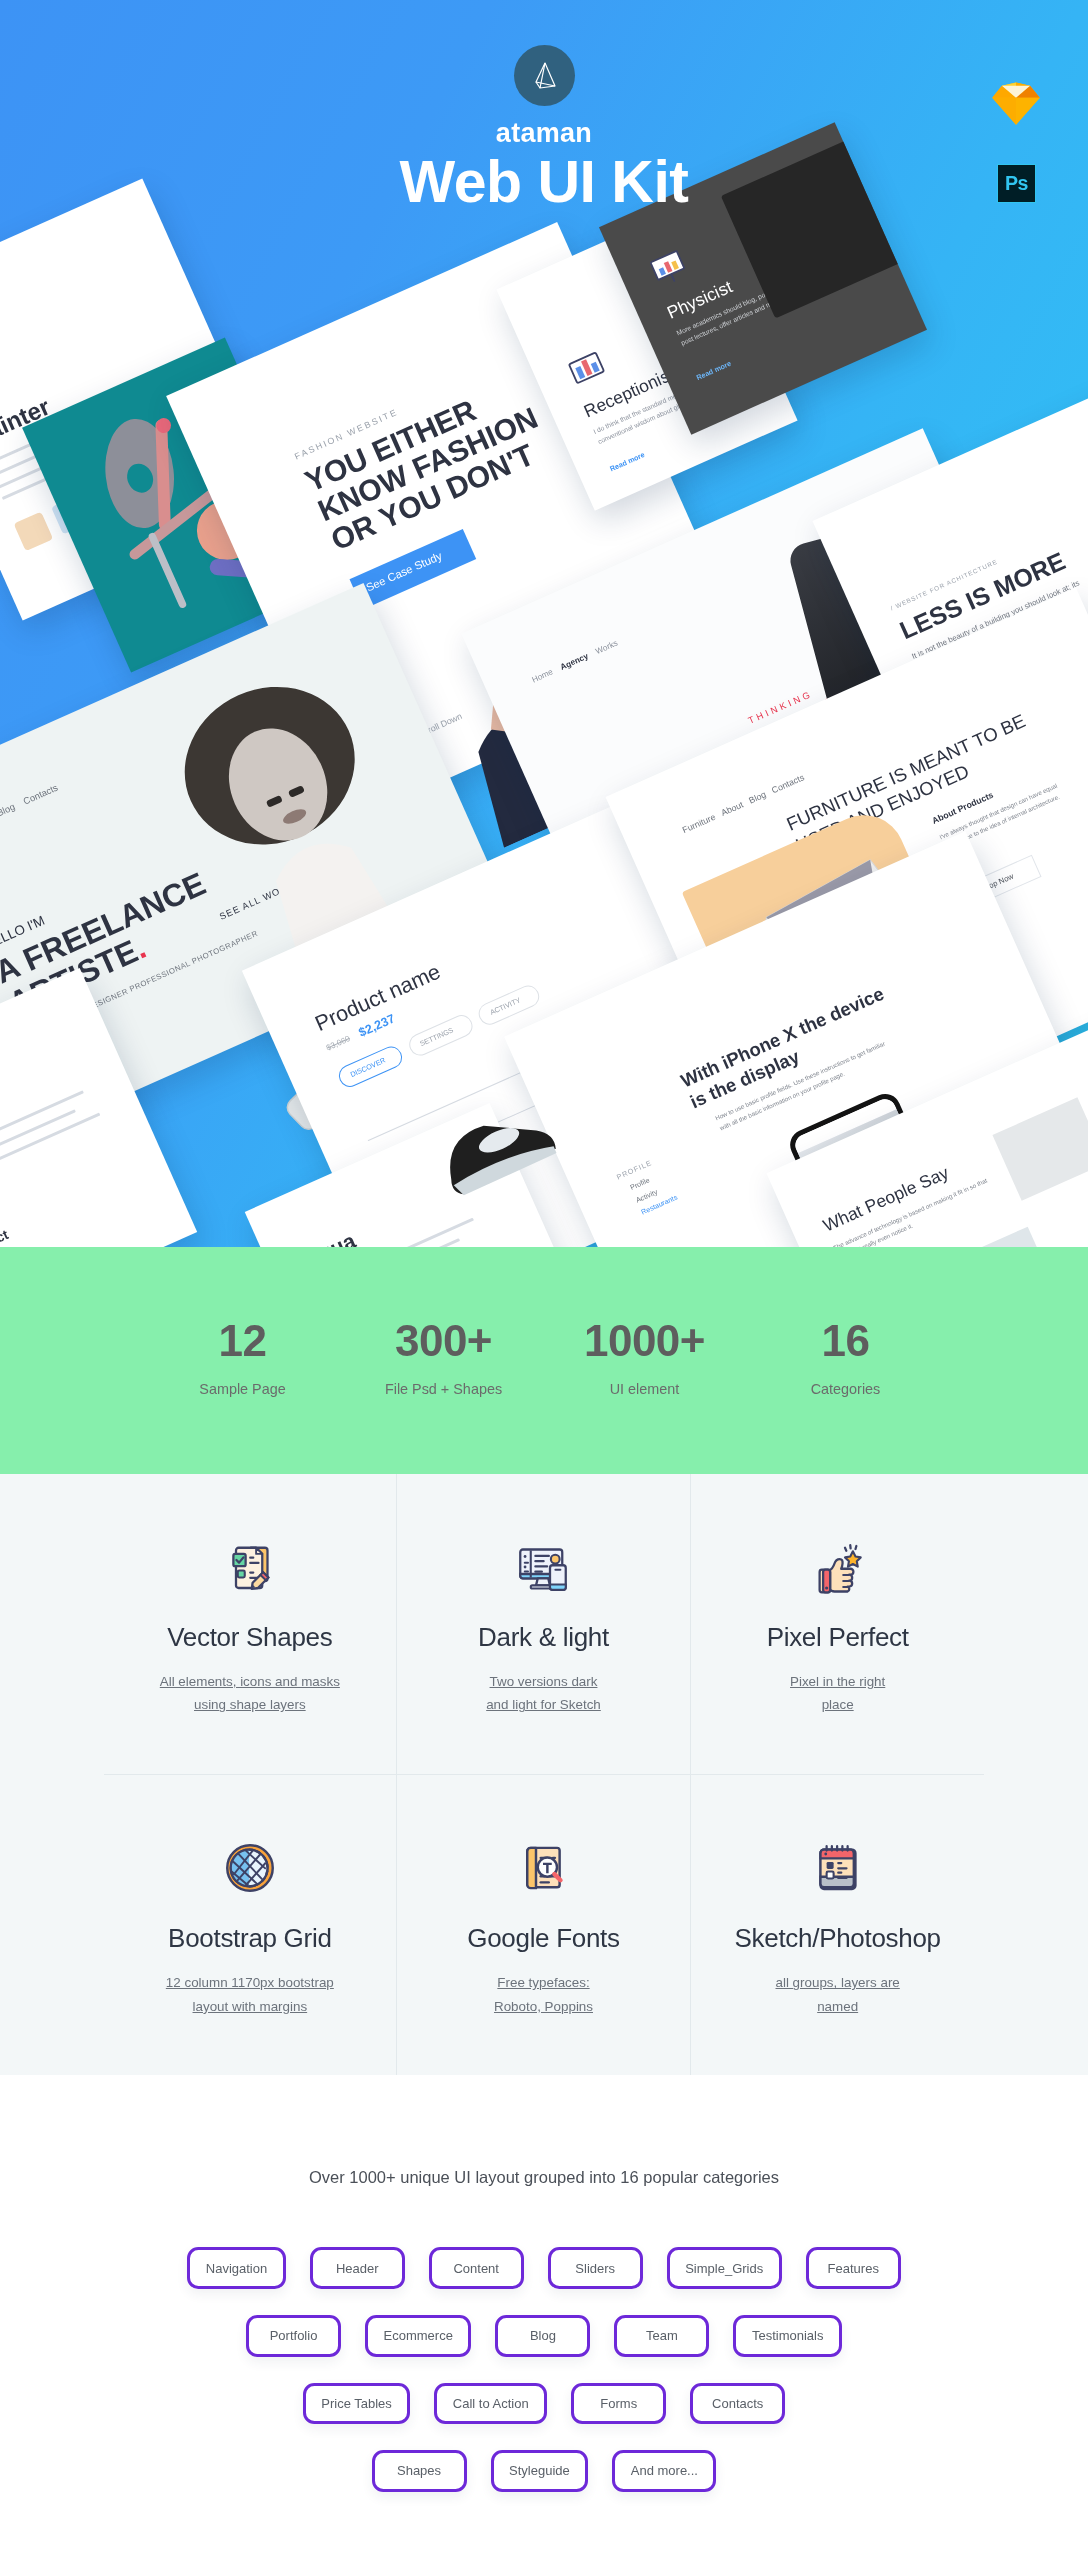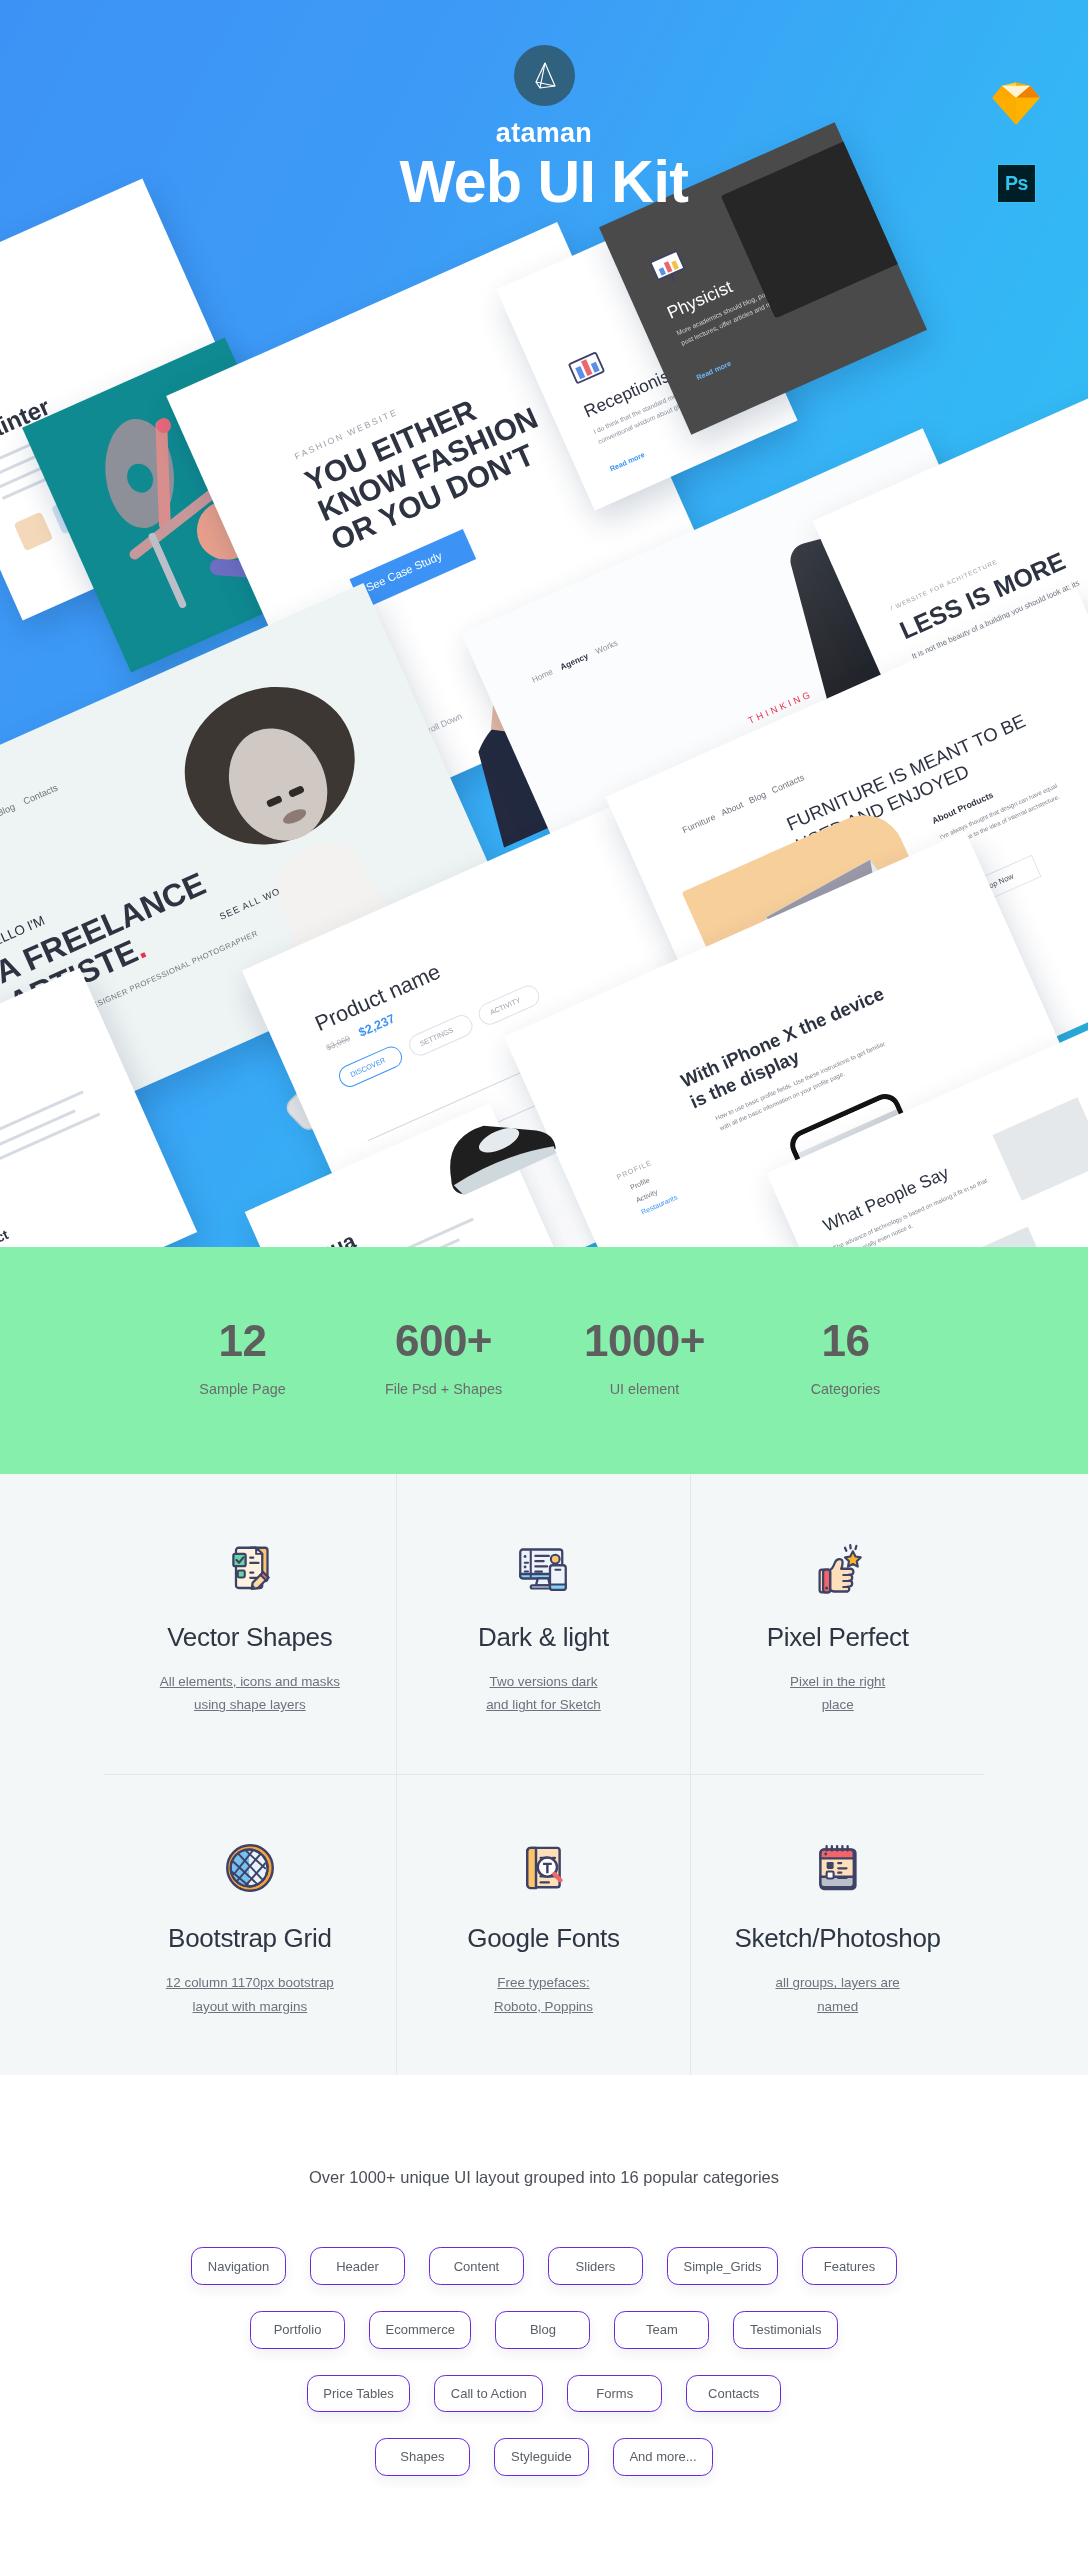--- a/index.html
+++ b/index.html
@@ -131,21 +131,21 @@
     margin-bottom:60px;
   }
   .cat-rows { width:876px; margin:0 auto; }
   .cat-row {
     display:flex; justify-content:center; gap:24px; margin-bottom:26px;
   }
   .tag {
     min-width:95px;
     padding:10.3px 15.5px;
     background:#ffffff;
-    border:1px solid #6d28d9;
+    border:3px solid #6d28d9;
     border-radius:11.3px;
     box-shadow:0 5.2px 11.3px rgba(40,60,90,.07);
     font-size:13px; color:#5a6068; text-align:center;
     white-space:nowrap;
   }
 </style>
 </head>
 <body>
 
 <section class="hero">
@@ -385,21 +385,21 @@
 </section>
 
 <section class="stats">
   <div class="stats-grid">
 
     <div class="stat">
       <div class="stat-value">12</div>
       <div class="stat-label">Sample Page</div>
     </div>
     <div class="stat">
-      <div class="stat-value">600+</div>
+      <div class="stat-value">300+</div>
       <div class="stat-label">File Psd + Shapes</div>
     </div>
     <div class="stat">
       <div class="stat-value">1000+</div>
       <div class="stat-label">UI element</div>
     </div>
     <div class="stat">
       <div class="stat-value">16</div>
       <div class="stat-label">Categories</div>
     </div>

